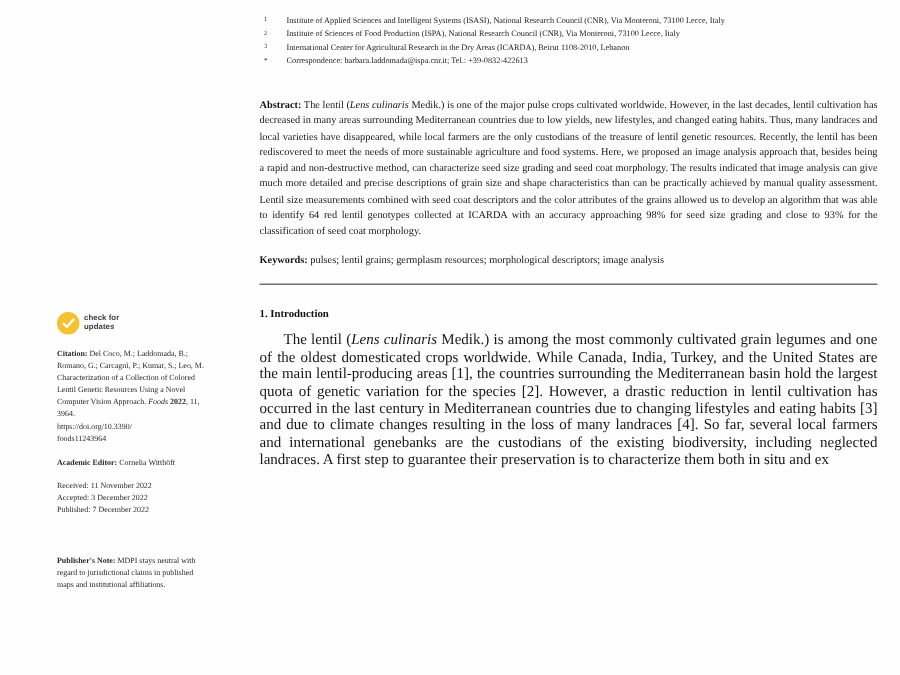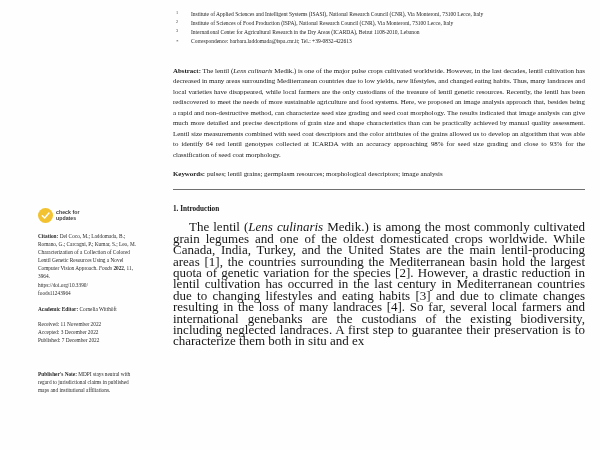--- a/index.html
+++ b/index.html
@@ -123,21 +123,21 @@
   }
 
   .sect-head {
     font-size: 7.2px;
     font-weight: bold;
     color: #111;
     margin: 0 0 7px 0;
     line-height: 10px;
   }
   .body-par {
-    font-size: 13px;
+    font-size: 10px;
     line-height: 11.4px;
     text-align: justify;
     color: #161616;
     margin: 0;
     text-indent: 16px;
   }
   .body-par i { font-style: italic; }
 </style>
 </head>
 <body>

